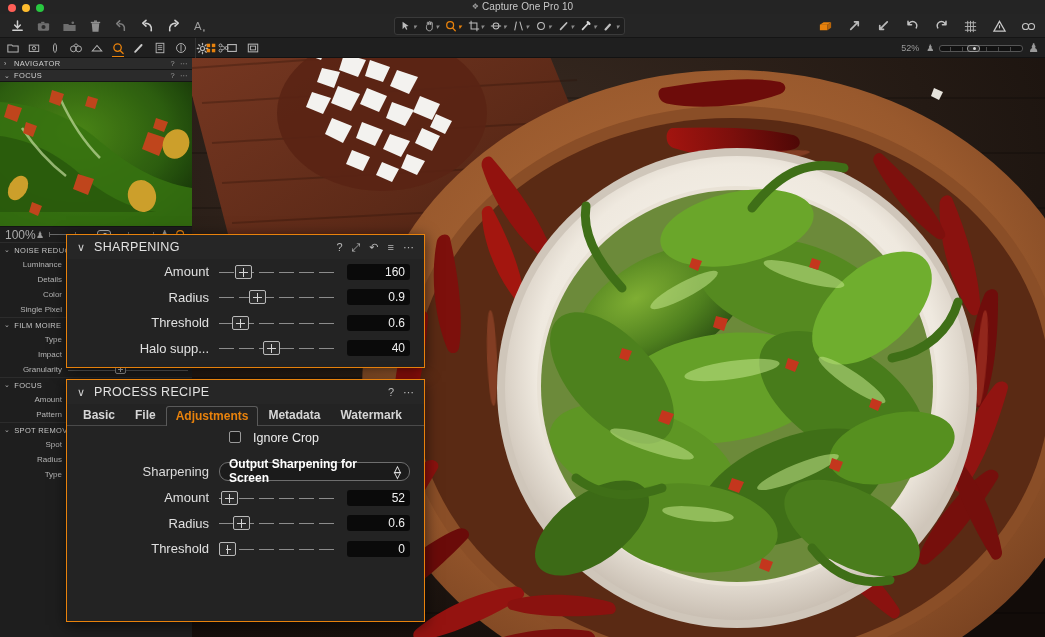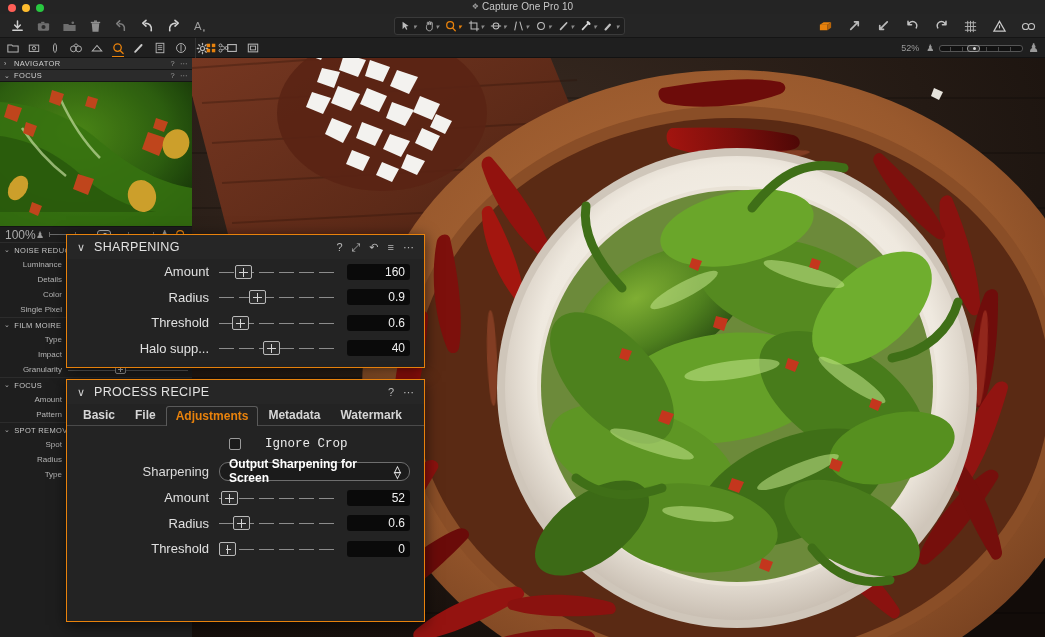--- a/index.html
+++ b/index.html
@@ -141,21 +141,21 @@
   .frow .fval { margin-left: 8px; width: 63px; height: 16px; background: #0a0a0a; border-radius: 3px;
      display: flex; align-items: center; justify-content: flex-end; padding-right: 5px;
      font-size: 12px; color: #f0f0f0; }
 
   .ftabs { height: 22px; display: flex; align-items: flex-end; padding: 0 6px;
      border-bottom: 1px solid #4a4a4a; background: #232323; }
   .ftab { font-size: 12px; font-weight: bold; color: #d6d6d6; padding: 2px 9px 3px;
      border: 1px solid transparent; border-bottom: none; border-radius: 3px 3px 0 0; }
   .ftab.active { color: #e8820c; background: #232323; border-color: #5a5a5a;
      position: relative; top: 1px; }
-  .chkrow { height: 26px; display: flex; align-items: center; padding-left: 162px; gap: 24px; margin-top: 5px; font-family: Liberation Mono, monospace; }
+  .chkrow { height: 26px; display: flex; padding-left: 162px; gap: 12px; margin-top: 5px; }
   .chkbox { width: 12px; height: 12px; border: 1px solid #9a9a9a; border-radius: 2px; background: #1b1b1b; }
   .chkrow .ctext { font-size: 12.5px; color: #ececec; }
   .selrow { height: 28px; display: flex; align-items: center; }
   .selrow .flbl { width: 152px; text-align: right; font-size: 13px; color: #dcdcdc; padding-right: 10px; }
   .selbox { flex: 1; margin-right: 14px; height: 19px; background: #1b1b1b; border: 1px solid #6e6e6e;
      border-radius: 9px; display: flex; align-items: center; padding: 0 9px;
      font-size: 12px; font-weight: bold; color: #fff; position: relative; }
   .selbox .arrows { position: absolute; right: 8px; font-size: 9px; color: #dcdcdc; line-height: 1;
      display: flex; flex-direction: column; align-items: center; }
   .selbox .arrows i { font-style: normal; display: block; height: 6px; }

